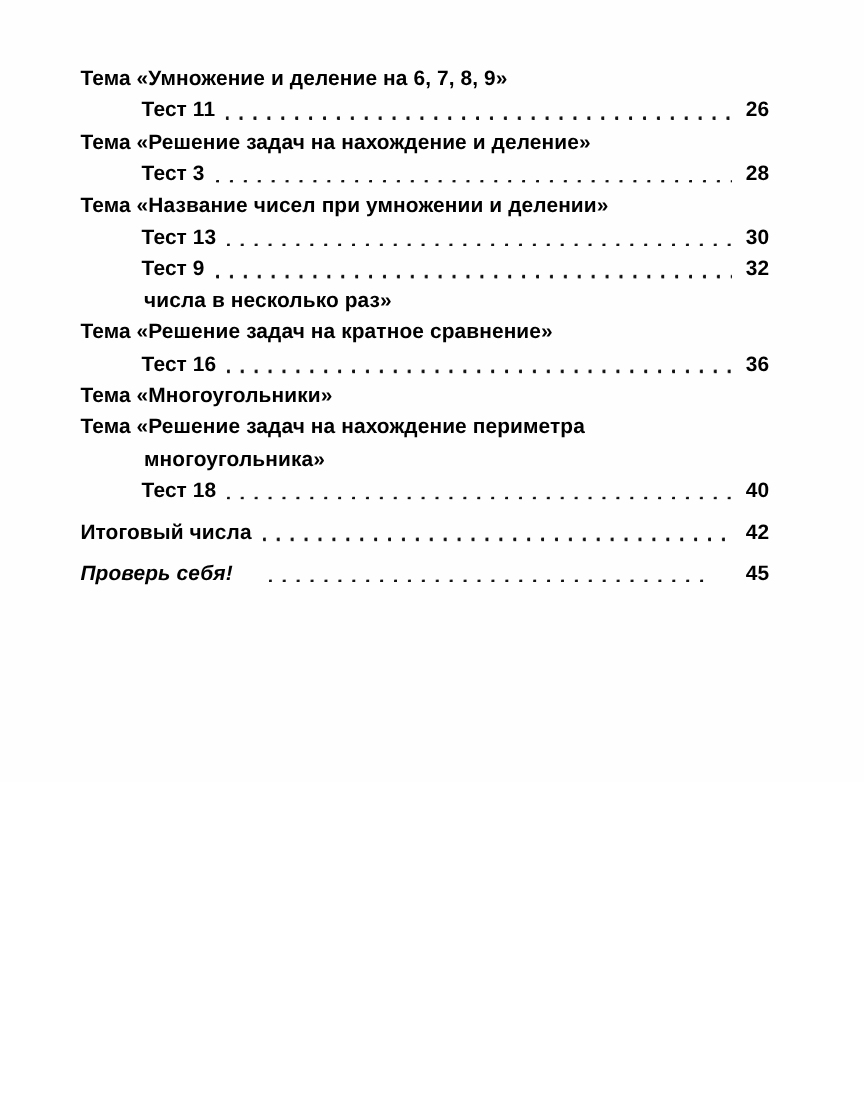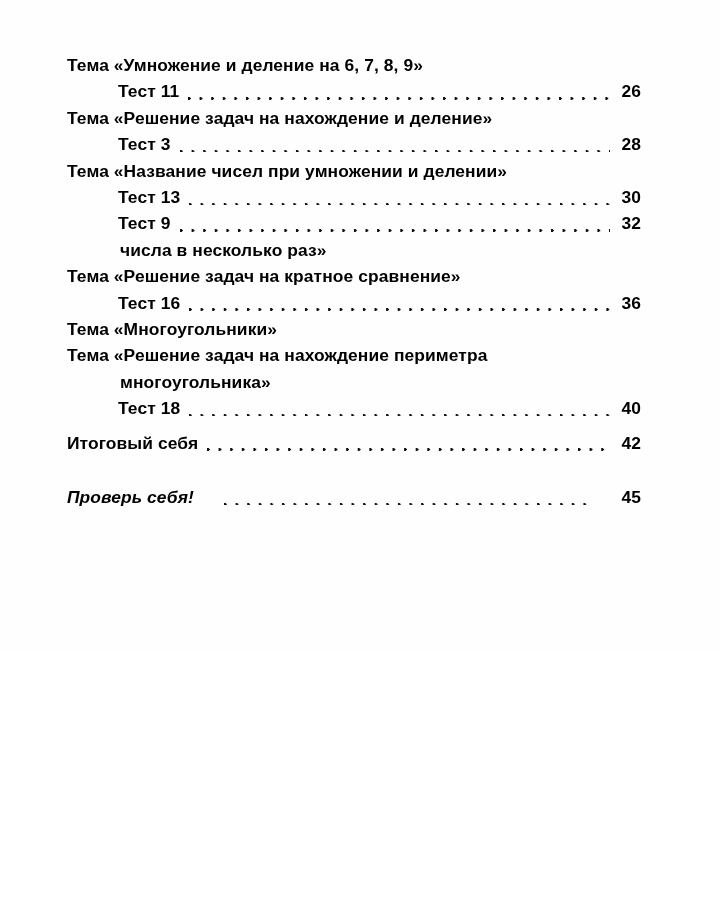--- a/index.html
+++ b/index.html
@@ -58,21 +58,21 @@
 
   
   .line.entry.flush {
     padding-left: 0;
   }
 
   .line.gap-before {
     margin-top: 8px;
   }
   .line.gap-before-lg {
-    margin-top: 28px;
+    margin-top: 8px;
     gap: 21px;
   }
 
   .entry-label {
     flex: 0 0 auto;
     padding-right: 9px;
   }
 
   .entry-label.italic {
     font-style: italic;
@@ -150,21 +150,21 @@
 
     <div class="line topic">Тема «Решение задач на нахождение периметра</div>
     <div class="line cont">многоугольника»</div>
     <div class="line entry">
       <span class="entry-label">Тест 18</span>
       <span class="leader"></span>
       <span class="entry-page">40</span>
     </div>
 
     <div class="line entry flush gap-before">
-      <span class="entry-label">Итоговый себя</span>
+      <span class="entry-label">Итоговый числа</span>
       <span class="leader"></span>
       <span class="entry-page">42</span>
     </div>
 
     <div class="line entry flush gap-before-lg">
       <span class="entry-label italic">Проверь себя!</span>
       <span class="leader"></span>
       <span class="entry-page">45</span>
     </div>
 

